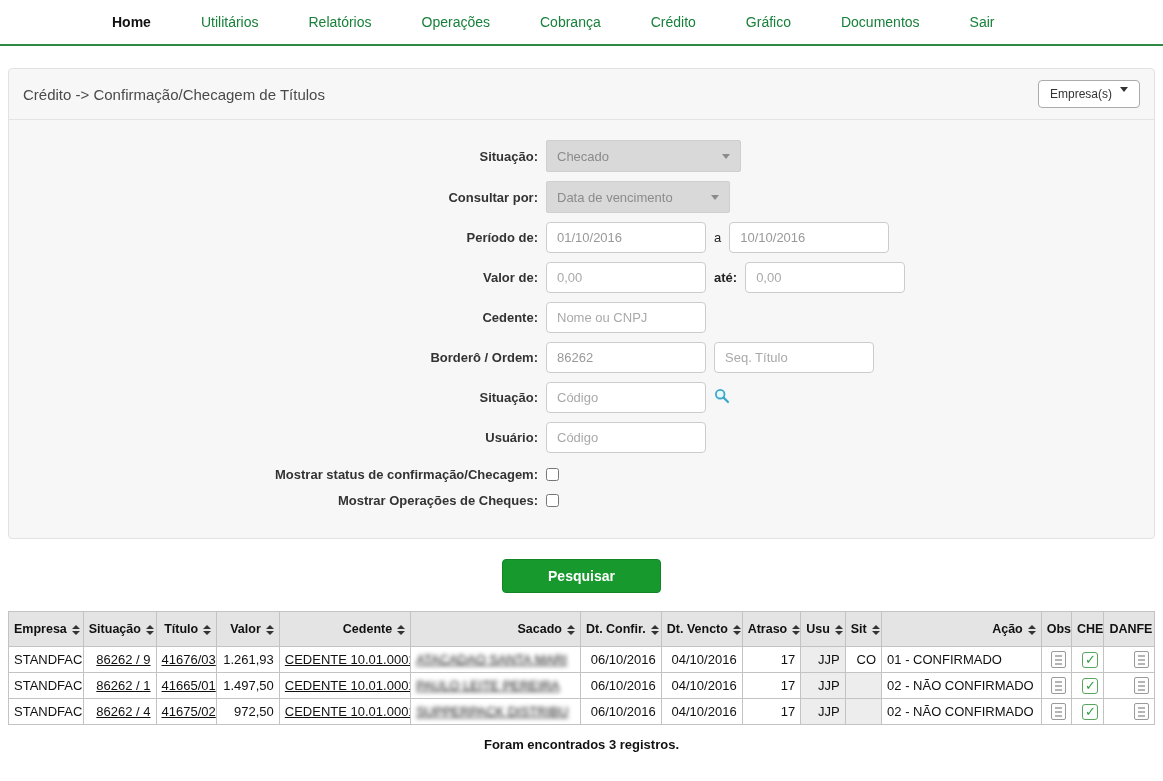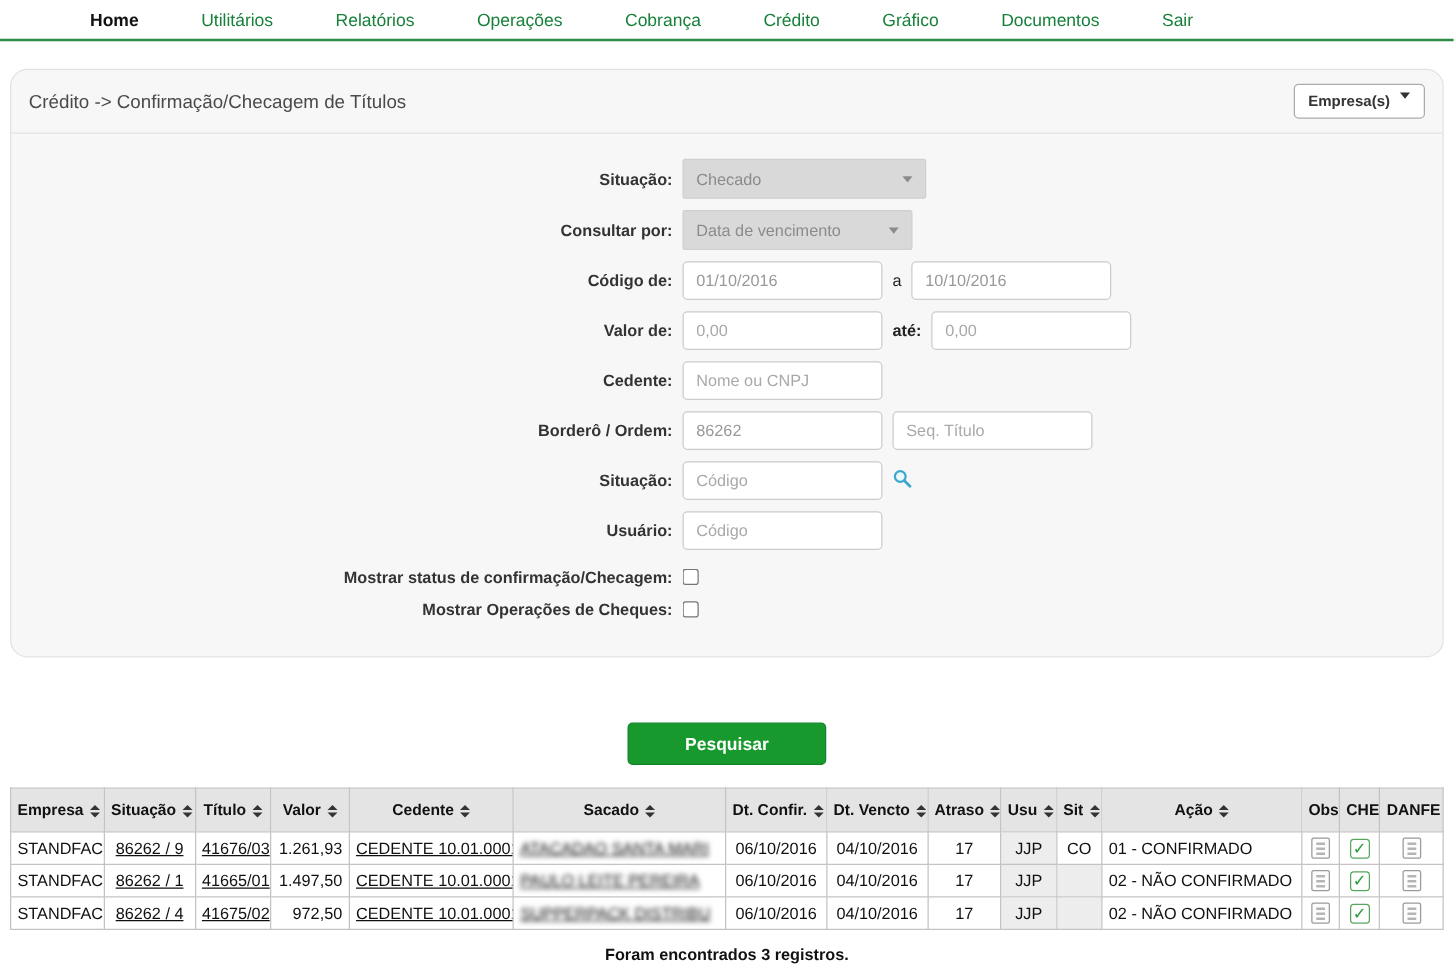--- a/index.html
+++ b/index.html
@@ -10,56 +10,56 @@
     font-family: "Liberation Sans", "DejaVu Sans", sans-serif;
     color: #333;
     font-size: 13px;
   }
 
   
   .topnav {
     display: flex;
     align-items: center;
     gap: 50px;
-    height: 33px;
-    padding-left: 72px;
+    height: 46px;
+    padding-left: 112px;
     border-bottom: 2px solid #2e8b46;
   }
   .topnav a {
     font-size: 14px;
     color: #17803a;
     text-decoration: none;
     cursor: pointer;
     white-space: nowrap;
   }
   .topnav a.active { color: #111; font-weight: bold; }
 
   
   .panel {
     margin: 22px 8px 0;
     background: #f7f7f7;
     border: 1px solid #e2e2e2;
-    border-radius: 14px;
+    border-radius: 4px;
   }
   .panel-header {
     display: flex;
     justify-content: space-between;
     align-items: center;
     padding: 11px 14px;
     border-bottom: 1px solid #e4e4e4;
   }
   .panel-title { font-size: 15px; font-weight: normal; color: #4a4a4a; margin: 0; }
   .btn-empresas {
     display: inline-flex;
     gap: 8px;
     background: #ffffff;
     border: 1px solid #ababab;
     border-radius: 4px;
     padding: 6px 11px;
-    font-weight: bold;
+    font-weight: normal;
     font-size: 12px;
     color: #333;
     cursor: pointer;
     font-family: inherit;
   }
   .caret {
     width: 0; height: 0;
     border-left: 4px solid transparent;
     border-right: 4px solid transparent;
     border-top: 5px solid #333;
@@ -123,21 +123,20 @@
   .btn-search {
     background: #18992e;
     border: 1px solid #128526;
     border-radius: 4px;
     color: #fff;
     font-weight: bold;
     font-size: 14px;
     padding: 8px 45px;
     cursor: pointer;
     font-family: inherit;
-    margin-top: 32px;
   }
 
   
   table.results {
     border-collapse: collapse;
     margin: 0 8px;
     width: 1147px;
     table-layout: fixed;
     font-size: 13px;
   }
@@ -150,21 +149,21 @@
   table.results thead th {
     background: #e4e4e4;
     font-size: 12.5px;
     height: 35px;
     font-weight: bold;
     color: #111;
     cursor: pointer;
   }
   table.results td { height: 26px; color: #111; }
   .al { text-align: left; }
-  .ac { text-align: center; }
+  .ac { text-align: right; }
   .ar { text-align: right; }
   .shade { background: #ededed; }
   .tlink { color: #111; text-decoration: underline; cursor: pointer; }
   .blur { filter: blur(2px); }
 
   .sort {
     display: inline-flex;
     flex-direction: column;
     gap: 2px;
     margin-left: 5px;
@@ -252,21 +251,21 @@
       <label>Consultar por:</label>
       <div class="fields">
         <div class="selectbox w160">
           <span>Data de vencimento</span>
           <i class="caret"></i>
         </div>
       </div>
     </div>
 
     <div class="frow">
-      <label>Código de:</label>
+      <label>Período de:</label>
       <div class="fields">
         <input class="inp" type="text" value="01/10/2016" style="">
         <span class="sep">a</span>
         <input class="inp" type="text" value="10/10/2016" style="">
       </div>
     </div>
 
     <div class="frow">
       <label>Valor de:</label>
       <div class="fields">

